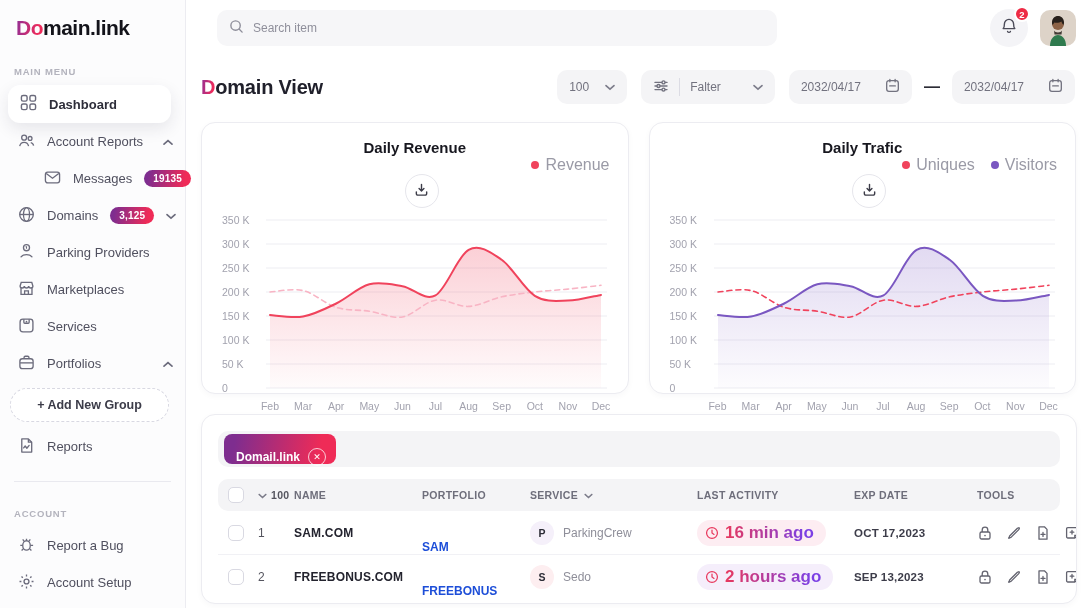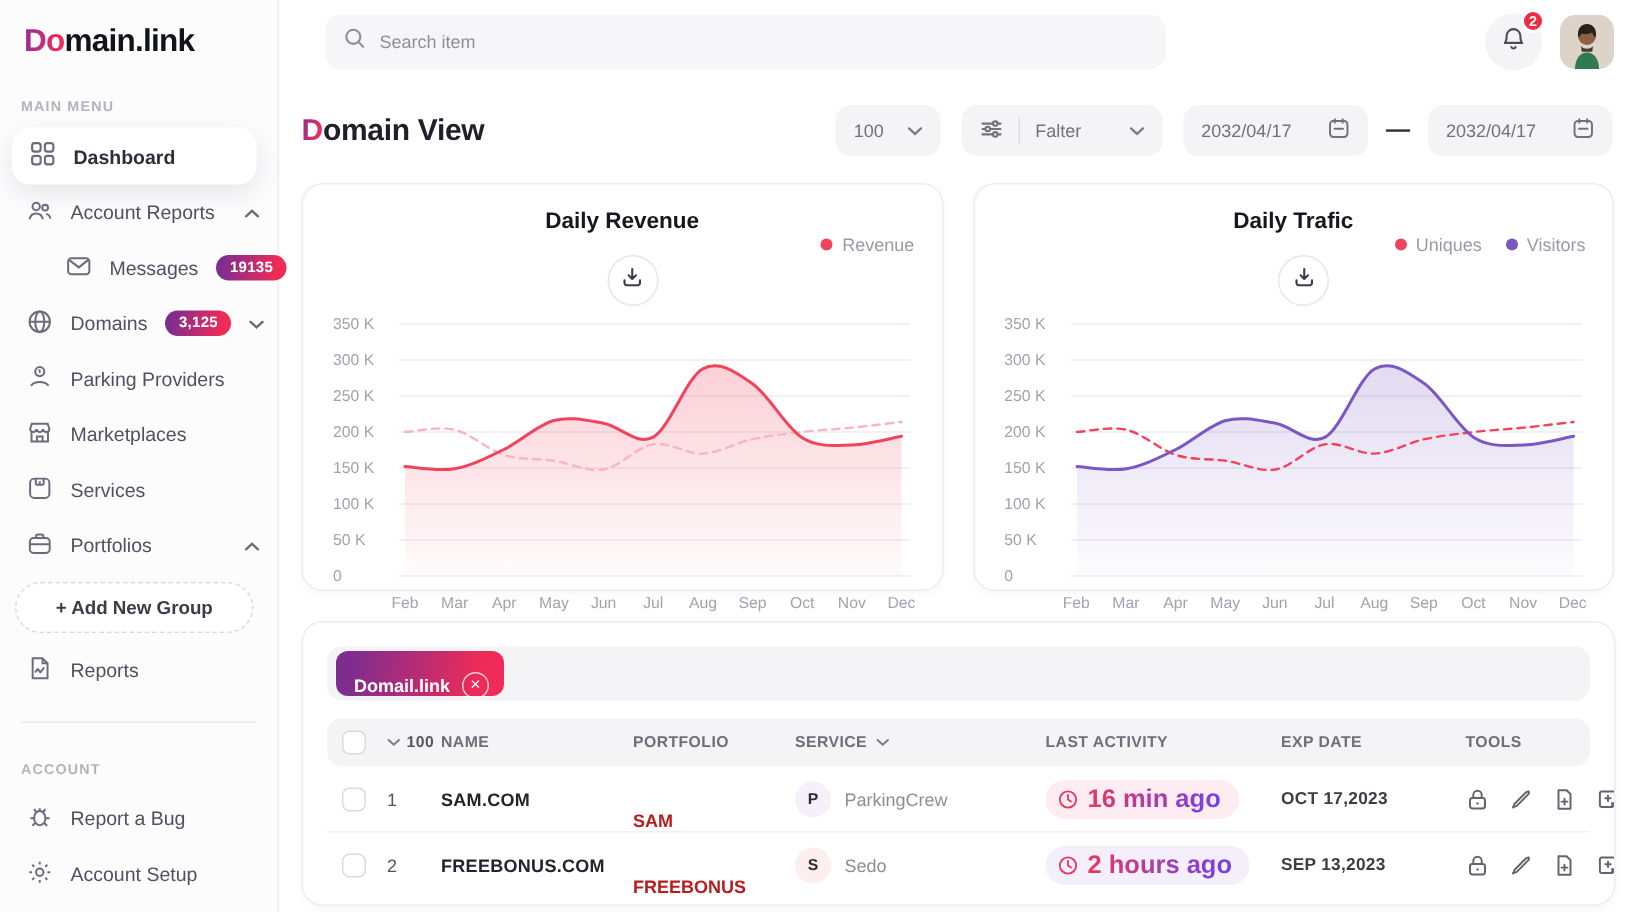--- a/index.html
+++ b/index.html
@@ -76,21 +76,21 @@
   .dash-sep { color:#2c2c36; font-weight:700; margin:0 -2px; }
   
   .charts { display:flex; gap:20px; padding:18px 12px 0 15px; }
   .card {
     border:1px solid #ececf1; border-radius:14px; background:#fff; flex:1 1 0;
     box-shadow:0 2px 6px rgba(30,30,60,0.03);
   }
   .chart-card { padding:16px 18px 12px 18px; height:272px; }
   .chart-head { display:flex; align-items:center; margin-bottom:8px;flex-direction:column; }
   .chart-title { font-size:15px; font-weight:700; color:#17171f; }
-  .legend { margin-left:auto; display:flex; align-items:flex-start; gap:16px; font-size:12px; color:#9a9aa6; }
+  .legend { margin-left:auto; display:flex; align-items:flex-start; gap:16px; font-size:16px; color:#9a9aa6; }
   .legend-item { display:flex; align-items:center; gap:6px; }
   .legend-dot { width:8px; height:8px; border-radius:50%; }
   .dl-btn {
     width:34px; height:34px; border-radius:50%; border:1px solid #e6e6ec; background:#fff;
     display:flex; align-items:center; justify-content:center; color:#3c3c48; margin-left:14px; cursor:pointer;
   }
   .chart-body { display:flex; }
   .ylabels { position:relative; width:42px; height:178px; }
   .ylabels span { position:absolute; left:2px; font-size:10.5px; color:#a2a2ae; }
   .plot { position:relative; width:345px; height:178px; flex:1 1 auto; }
@@ -111,21 +111,21 @@
   .tgrid { display:grid; grid-template-columns:30px 36px 128px 108px 167px 157px 123px 1fr; align-items:center; }
   .thead {
     background:#f4f4f6; border-radius:10px; height:32px; margin-top:12px;
     font-size:10.5px; color:#6e6e7b; font-weight:700; letter-spacing:0.3px; padding-left:10px;
   }
   .trow { height:44px; font-size:12px; padding-left:10px; border-bottom:1px solid #f1f1f5; }
   .trow:last-child { border-bottom:none; }
   .checkbox { width:16px; height:16px; border:1.5px solid #d9d9e2; border-radius:5px; background:#fff; cursor:pointer; display:inline-block;}
   .num-cell { display:flex; align-items:center; gap:4px; color:#55555f; }
   .name-cell { font-weight:700; color:#23232e; letter-spacing:0.2px; }
-  .pf-cell { color:#b91c1c; font-weight:600;margin-top:28px; }
+  .pf-cell { color:#1d4ed8; font-weight:600;margin-top:28px; }
   .svc-cell { display:flex; align-items:center; gap:9px; color:#8e8e99; }
   .svc-ini {
     width:24px; height:24px; border-radius:50%; display:flex; align-items:center; justify-content:center;
     font-size:10.5px; font-weight:700; color:#2c2c36;
   }
   .ini-lavender { background:#f5f0fa; }
   .ini-pink { background:#fdeef0; }
   .act-pill {
     display:inline-flex; align-items:center; gap:6px; height:26px; border-radius:13px; padding:0 12px 0 8px;
   }

